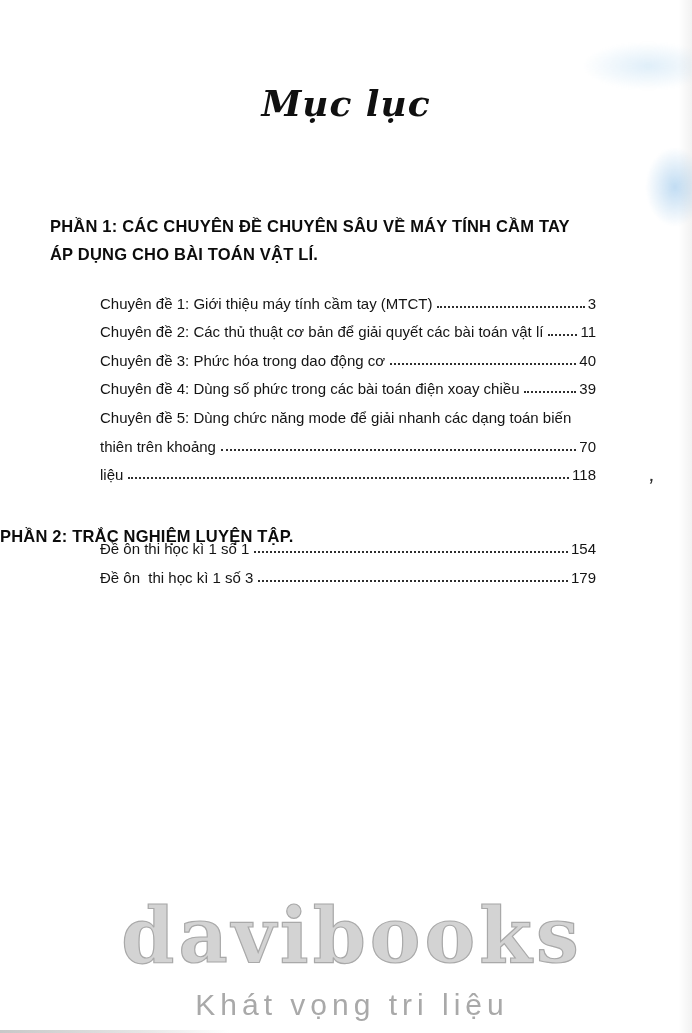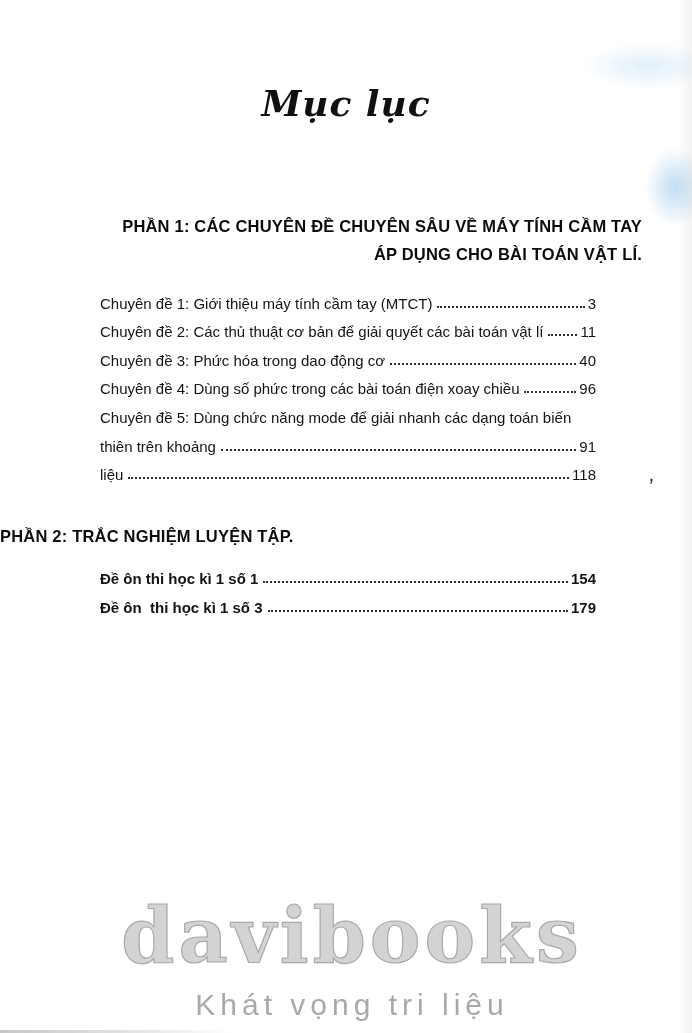--- a/index.html
+++ b/index.html
@@ -16,34 +16,34 @@
   .title {
     position: absolute; top: 82px; left: 0; width: 100%;
     text-align: center;
     font-family: "DejaVu Serif", "Liberation Serif", serif;
     font-style: italic; font-weight: bold;
     font-size: 36px; color: #101010; letter-spacing: 1px;
   }
 
   .h1 {
     position: absolute; top: 212px; left: 50px; right: 50px;
-    text-align: right; font-weight: bold;
+    text-align: left; font-weight: bold;
     font-size: 16.5px; line-height: 28px; color: #0c0c0c;
     letter-spacing: 0.2px;
   }
 
   .h2 {
     position: absolute; top: 527px; left: 0; width: 100%;
     font-weight: bold;
     font-size: 16.5px; color: #0c0c0c; letter-spacing: 0.2px;
   }
 
   .toc { position: absolute; left: 100px; right: 96px; }
   .toc1 { top: 283px; }
-  .toc2 { top: 558px; font-weight: bold; }
+  .toc2 { top: 528px; }
 
   .row {
     display: flex; align-items: flex-end;
     height: 28.6px; font-size: 15px; color: #141414;
   }
   .toc2 .row { height: 29.2px; }
   .lbl { flex: 0 1 auto; min-width: 0; white-space: pre; text-align: right; }
   .dots {
     flex: 1 1 auto; min-width: 6px;
     border-bottom: 2.2px dotted #2e2e2e;
@@ -115,29 +115,29 @@
       <span class="pg">11</span>
     </div>
     <div class="row">
       <span class="lbl">Chuyên đề 3: Phức hóa trong dao động cơ</span>
       <span class="dots"></span>
       <span class="pg">40</span>
     </div>
     <div class="row">
       <span class="lbl">Chuyên đề 4: Dùng số phức trong các bài toán điện xoay chiều</span>
       <span class="dots"></span>
-      <span class="pg">96</span>
+      <span class="pg">39</span>
     </div>
     <div class="row">
       <span class="lbl">Chuyên đề 5: Dùng chức năng mode để giải nhanh các dạng toán biến</span>
     </div>
     <div class="row">
       <span class="lbl">thiên trên khoảng</span>
       <span class="dots"></span>
-      <span class="pg">91</span>
+      <span class="pg">70</span>
     </div>
     <div class="row">
       <span class="lbl">liệu</span>
       <span class="dots"></span>
       <span class="pg">118</span>
     </div>
   </div>
 
   <div class="h2">PHẦN 2: TRẮC NGHIỆM LUYỆN TẬP.</div>
 

